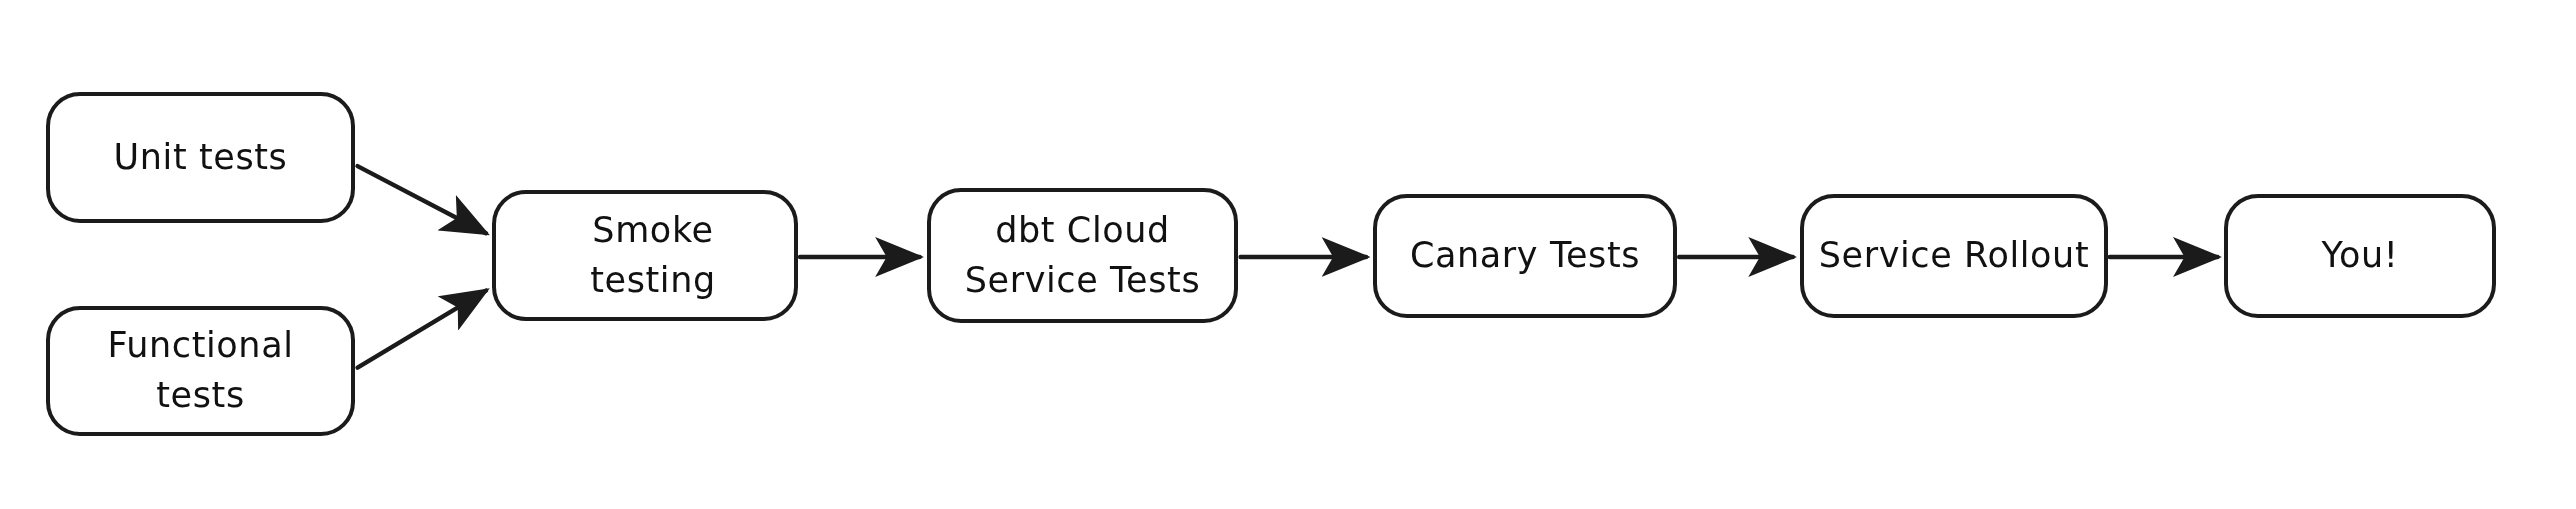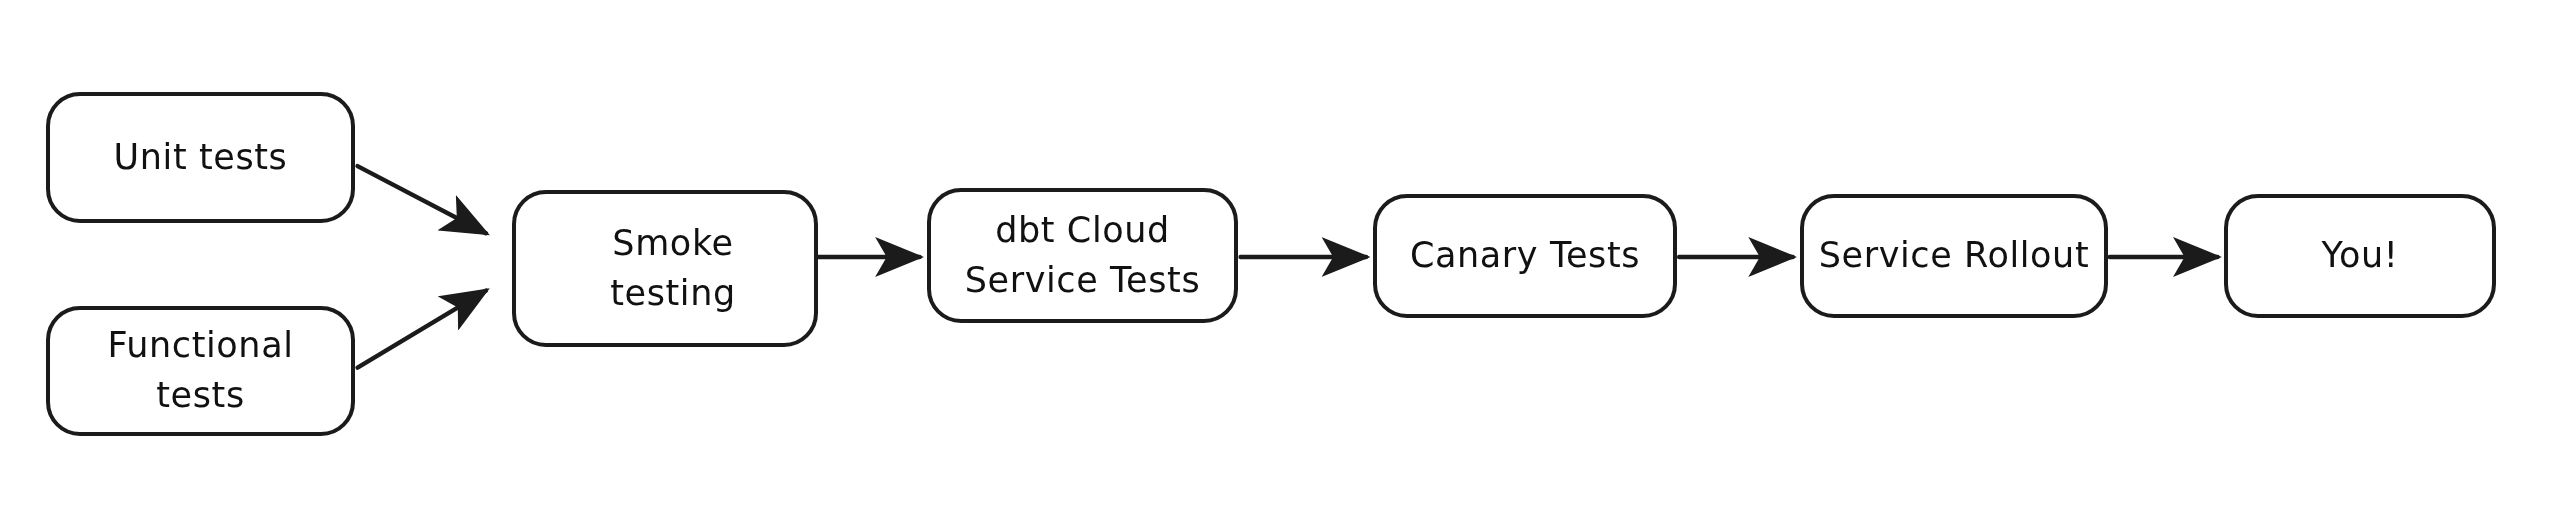--- a/index.html
+++ b/index.html
@@ -41,21 +41,21 @@
     font-weight: 400;
     line-height: 1.42;
     color: #111111;
     letter-spacing: 0.6px;
     white-space: pre-line;
     padding: 0 14px;
   }
   
   .n-unit       { left: 46px;   top: 92px;  width: 309px; height: 131px; }
   .n-functional { left: 46px;   top: 306px; width: 309px; height: 130px; }
-  .n-smoke      { left: 512px;  top: 190px; width: 306px; height: 157px; padding-left: 16px; }
+  .n-smoke      { left: 492px;  top: 190px; width: 306px; height: 131px; padding-left: 16px; }
   .n-dbt        { left: 927px;  top: 188px; width: 311px; height: 135px; }
   .n-canary     { left: 1373px; top: 194px; width: 304px; height: 124px; }
   .n-phased     { left: 1800px; top: 194px; width: 308px; height: 124px; }
   .n-you        { left: 2224px; top: 194px; width: 272px; height: 124px; }
 </style>
 </head>
 <body>
 
 <div id="canvas">
 

